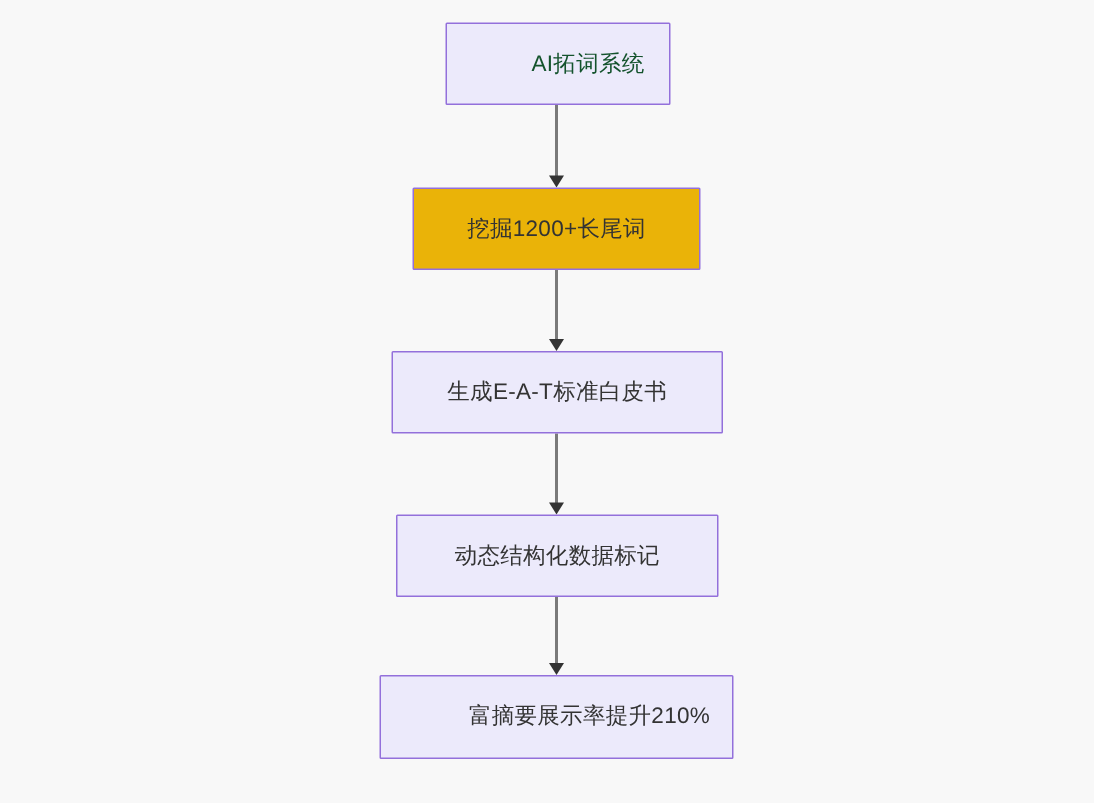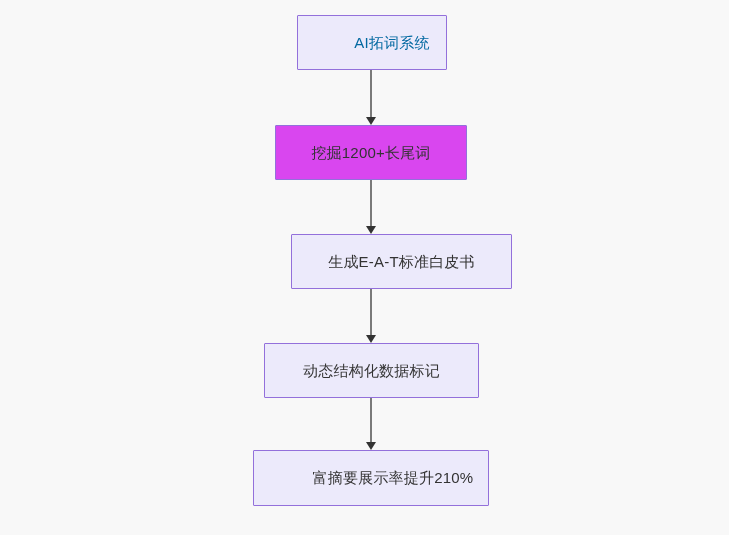--- a/index.html
+++ b/index.html
@@ -81,26 +81,26 @@
   <div class="flow-edge" style="left: 370px; top: 289px; width: 2px; height: 54px;">
     <div class="flow-edge-line" style="height: 47px; background: rgb(122, 122, 122);"></div>
     <div class="flow-edge-arrow" style="top: 46px; border-top-color: rgb(51, 51, 51);"></div>
   </div>
   <div class="flow-edge" style="left: 370px; top: 398px; width: 2px; height: 52px;">
     <div class="flow-edge-line" style="height: 45px; background: rgb(122, 122, 122);"></div>
     <div class="flow-edge-arrow" style="top: 44px; border-top-color: rgb(51, 51, 51);"></div>
   </div>
 
   <div class="flow-node" style="left: 297px; top: 15px; width: 150px; height: 55px; background: rgb(236, 234, 251); border-color: rgb(147, 112, 219);">
-    <span class="flow-node-label" style="color: #0369a1; margin-left: 40px;">AI拓词系统</span>
+    <span class="flow-node-label" style="color: #14532d; margin-left: 40px;">AI拓词系统</span>
   </div>
-  <div class="flow-node" style="left: 275px; top: 125px; width: 192px; height: 55px; background: #d946ef; border-color: rgb(147, 112, 219);">
+  <div class="flow-node" style="left: 275px; top: 125px; width: 192px; height: 55px; background: #eab308; border-color: rgb(147, 112, 219);">
     <span class="flow-node-label" style="color: rgb(51, 51, 51);">挖掘1200+长尾词</span>
   </div>
-  <div class="flow-node" style="left: 261px; top: 234px; width: 221px; height: 55px; background: rgb(236, 234, 251); border-color: rgb(147, 112, 219); margin-left: 30px;">
+  <div class="flow-node" style="left: 261px; top: 234px; width: 221px; height: 55px; background: rgb(236, 234, 251); border-color: rgb(147, 112, 219);">
     <span class="flow-node-label" style="color: rgb(51, 51, 51);">生成E-A-T标准白皮书</span>
   </div>
   <div class="flow-node" style="left: 264px; top: 343px; width: 215px; height: 55px; background: rgb(236, 234, 251); border-color: rgb(147, 112, 219);">
     <span class="flow-node-label" style="color: rgb(51, 51, 51); text-align: center;">动态结构化数据标记</span>
   </div>
   <div class="flow-node" style="left: 253px; top: 450px; width: 236px; height: 56px; background: rgb(236, 234, 251); border-color: rgb(147, 112, 219); padding-left: 44px;">
     <span class="flow-node-label" style="color: rgb(51, 51, 51);">富摘要展示率提升210%</span>
   </div>
 
 </div>

